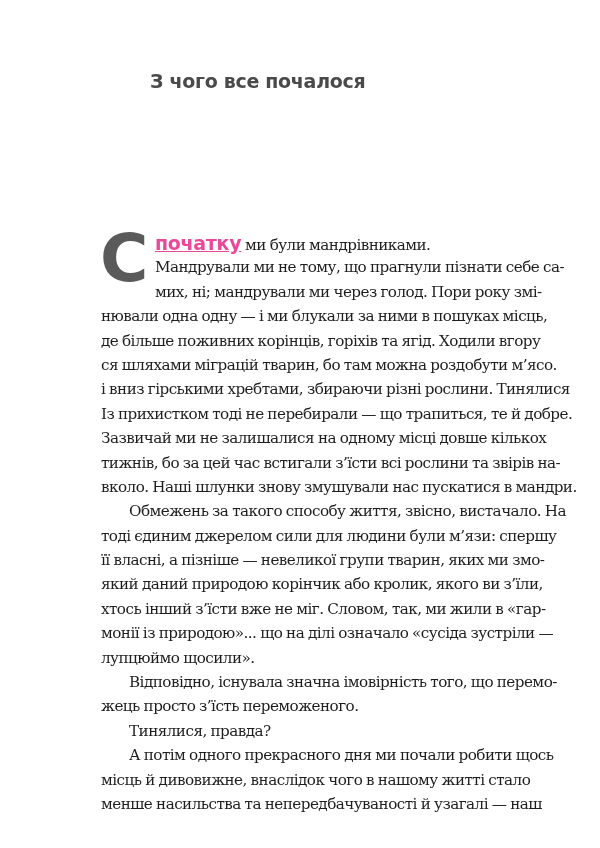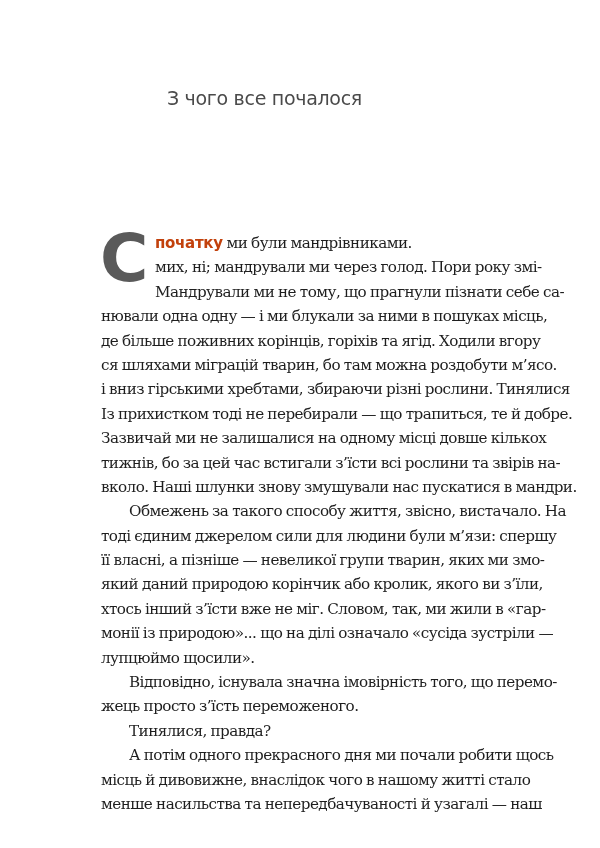--- a/index.html
+++ b/index.html
@@ -16,23 +16,23 @@
   .page {
     position: absolute;
     left: 0; top: 0;
     width: 600px; height: 848px;
     background: #ffffff;
   }
   .chapter-title {
     position: absolute;
     left: 150px;
     top: 70px;
-    margin: 17px;
+    margin: 0;
     font-family: "DejaVu Sans", sans-serif;
-    font-weight: normal;
+    font-weight: bold;
     font-size: 19px;
     letter-spacing: -0.3px;
     color: #4a4a4a;
     white-space: nowrap;
   }
   .body-text {
     position: absolute;
     left: 101px;
     top: 231px;
     width: 410px;
@@ -65,39 +65,40 @@
     top: 226px;
     font-family: "DejaVu Sans", sans-serif;
     font-weight: bold;
     font-size: 66px;
     line-height: 66px;
     color: #5a5a5a;
   }
   .lead-word {
     font-family: "DejaVu Sans", sans-serif;
     font-weight: bold;
-    font-size: 15px;
+    font-size: 19px;
     letter-spacing: -0.3px;
-    color: #c2410c;
+    color: #ec4899;
+    text-decoration: underline;
   }
 </style>
 </head>
 <body>
 
 <div class="page">
 
   <h1 class="chapter-title">З чого все почалося</h1>
 
   <div class="dropcap">С</div>
 
   <div class="body-text">
 
     <span class="line dropcap-line last"><span class="lead-word">початку</span><span> ми були мандрівниками.</span></span>
+    <span class="line dropcap-line">Мандрували ми не тому, що прагнули пізнати себе са-</span>
     <span class="line dropcap-line">мих, ні; мандрували ми через голод. Пори року змі-</span>
-    <span class="line dropcap-line">Мандрували ми не тому, що прагнули пізнати себе са-</span>
     <span class="line">нювали одна одну — і ми блукали за ними в пошуках місць,</span>
     <span class="line">де більше поживних корінців, горіхів та ягід. Ходили вгору</span>
     <span class="line">ся шляхами міграцій тварин, бо там можна роздобути м’ясо.</span>
     <span class="line">і вниз гірськими хребтами, збираючи різні рослини. Тинялися</span>
     <span class="line">Із прихистком тоді не перебирали — що трапиться, те й добре.</span>
     <span class="line">Зазвичай ми не залишалися на одному місці довше кількох</span>
     <span class="line">тижнів, бо за цей час встигали з’їсти всі рослини та звірів на-</span>
     <span class="line last">вколо. Наші шлунки знову змушували нас пускатися в мандри.</span>
 
     <span class="line indent">Обмежень за такого способу життя, звісно, вистачало. На</span>

